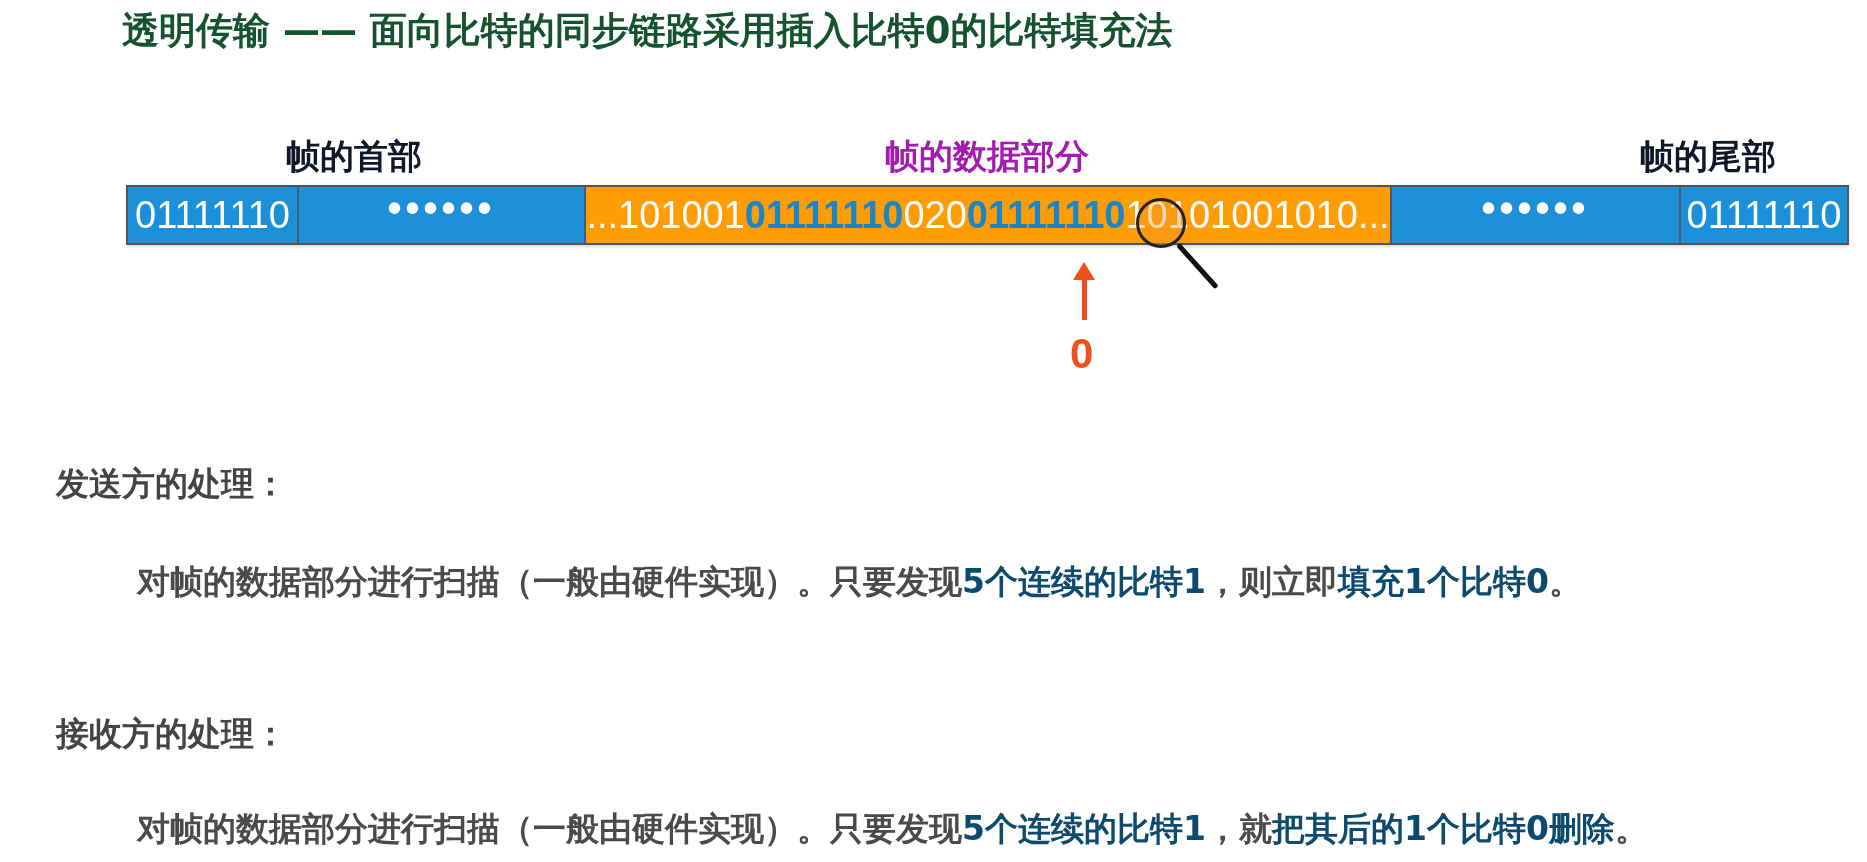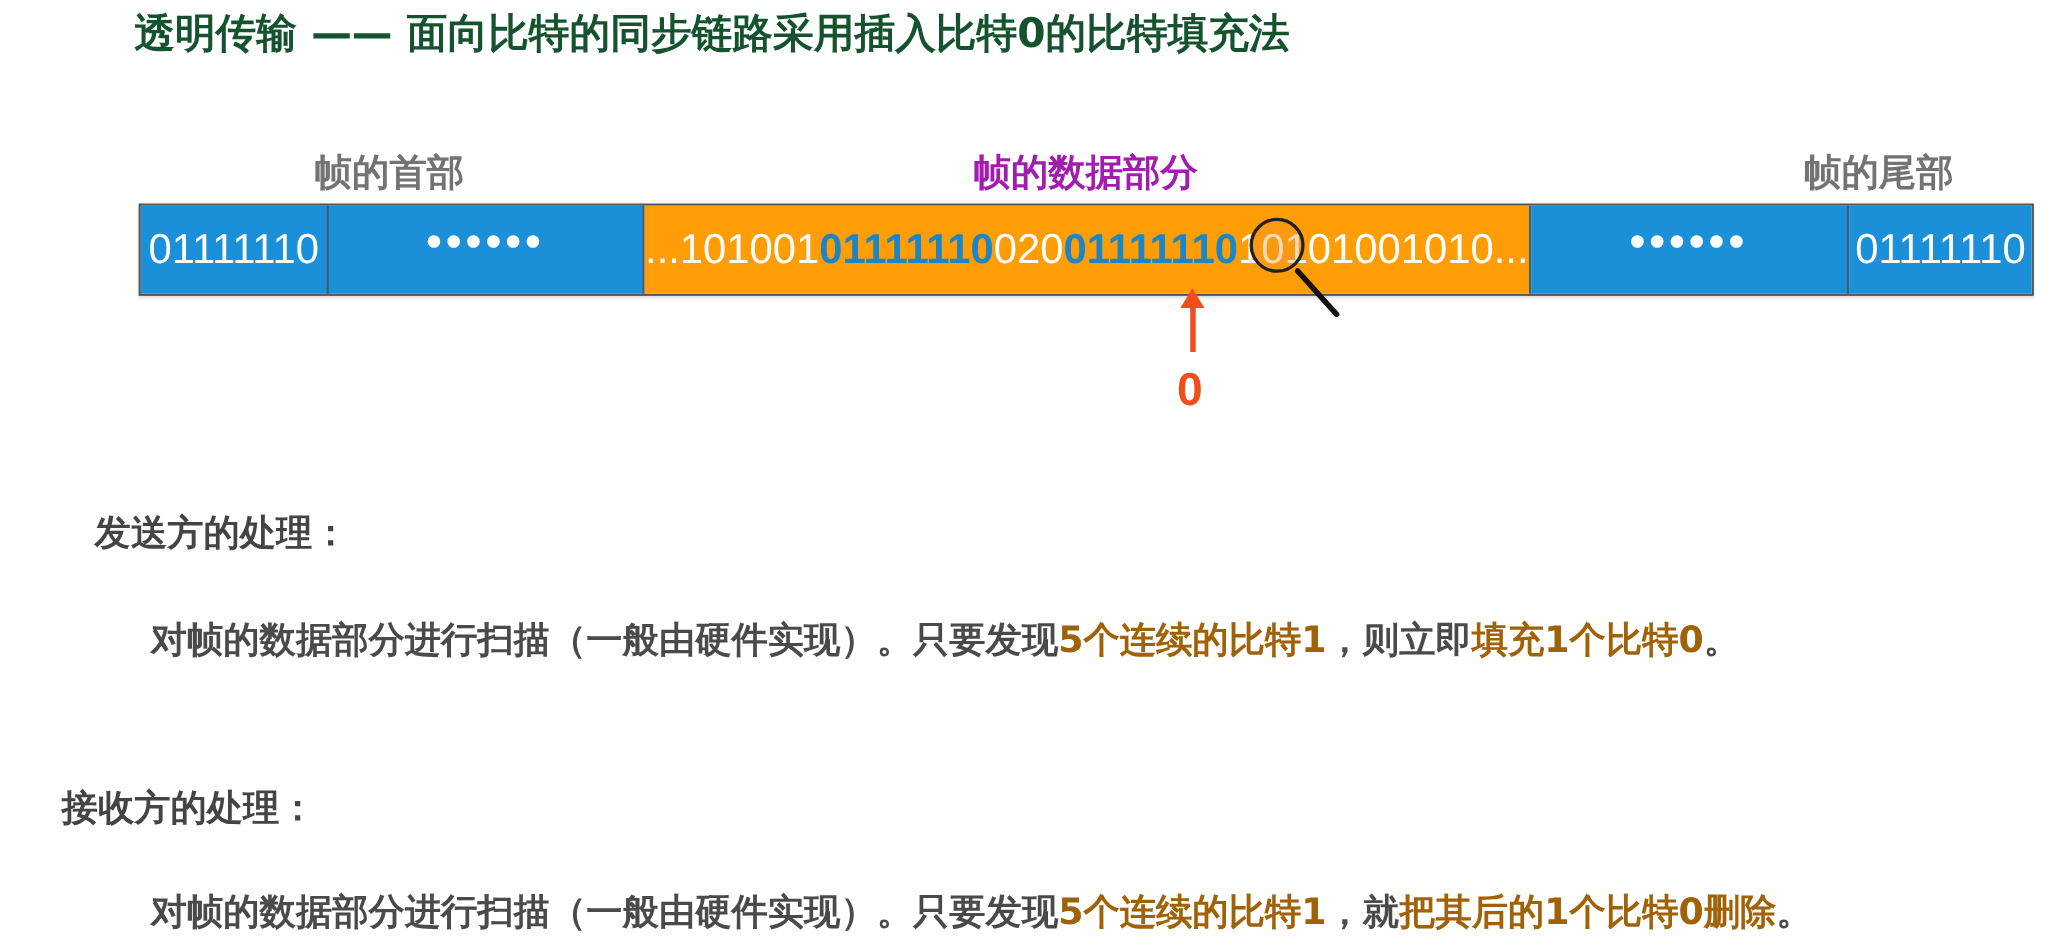--- a/index.html
+++ b/index.html
@@ -8,24 +8,24 @@
     font-family:"DejaVu Sans","Liberation Sans",sans-serif;
   }
   .title {
     position:absolute; left:122px; top:6px; font-size:37px; font-weight:bold;
     color:#14532d; letter-spacing:0px; white-space:nowrap;
   }
   .section-label {
     position:absolute; top:134px; font-size:34px; font-weight:bold; white-space:nowrap;
     transform:translateX(-50%);
   }
-  .lbl-blue { color:#737373; }
+  .lbl-blue { color:#0f172a; }
   .lbl-orange { color:#a21caf; }
   .bar {
-    position:absolute; left:126px; top:185px; width:1723px; height:84px;
+    position:absolute; left:126px; top:185px; width:1723px; height:60px;
     border:2px solid #555; box-sizing:border-box; display:flex;
     box-shadow:0 2px 3px rgba(0,0,0,0.15);
   }
   .seg {
     height:100%; box-sizing:border-box; display:flex; align-items:center; justify-content:center;
     color:#ffffff; font-family:"Liberation Sans","DejaVu Sans",sans-serif; font-weight:normal;
     font-size:38px; white-space:nowrap; overflow:hidden;
   }
   .seg-blue { background:#1b8fd8; }
   .seg-orange { background:#ff9d07; }
@@ -53,21 +53,21 @@
   .arrow-label {
     position:absolute; left:1070px; top:330px; font-size:42px; font-weight:bold; color:#f04e1a;
     font-family:"Liberation Sans",sans-serif;
   }
   .heading {
     position:absolute; left:56px; font-size:33px; font-weight:bold; color:#444; white-space:nowrap;
   }
   .para {
     position:absolute; left:137px; font-size:33px; font-weight:bold; color:#4a4a4a; white-space:nowrap;
   }
-  .hl { color:#a16207; }
+  .hl { color:#0c4a6e; }
 </style>
 </head>
 <body>
 
 <div class="title">透明传输 —— 面向比特的同步链路采用插入比特0的比特填充法</div>
 
 <div class="section-label lbl-blue" style="left:354px;">帧的首部</div>
 <div class="section-label lbl-orange" style="left:987px;">帧的数据部分</div>
 <div class="section-label lbl-blue" style="left:1708px;">帧的尾部</div>
 
@@ -87,21 +87,21 @@
   <div class="seg seg-blue" style="flex:1;">01111110</div>
 </div>
 
 <div class="magnifier"></div>
 <div class="mag-handle"></div>
 
 <div class="arrow-head"></div>
 <div class="arrow-shaft"></div>
 <div class="arrow-label">0</div>
 
-<div class="heading" style="top:462px;margin-left:30px;">发送方的处理：</div>
+<div class="heading" style="top:462px;">发送方的处理：</div>
 <div class="para" style="top:560px;">
   <span>对帧的数据部分进行扫描（一般由硬件实现）。只要发现</span><span class="hl">5个连续的比特1</span><span>，则立即</span><span class="hl">填充1个比特0</span><span>。</span>
 </div>
 
 <div class="heading" style="top:712px;font-family:Liberation Mono, monospace;">接收方的处理：</div>
 <div class="para" style="top:807px;">
   <span>对帧的数据部分进行扫描（一般由硬件实现）。只要发现</span><span class="hl">5个连续的比特1</span><span>，就</span><span class="hl">把其后的1个比特0删除</span><span>。</span>
 </div>
 
 </body></html>

